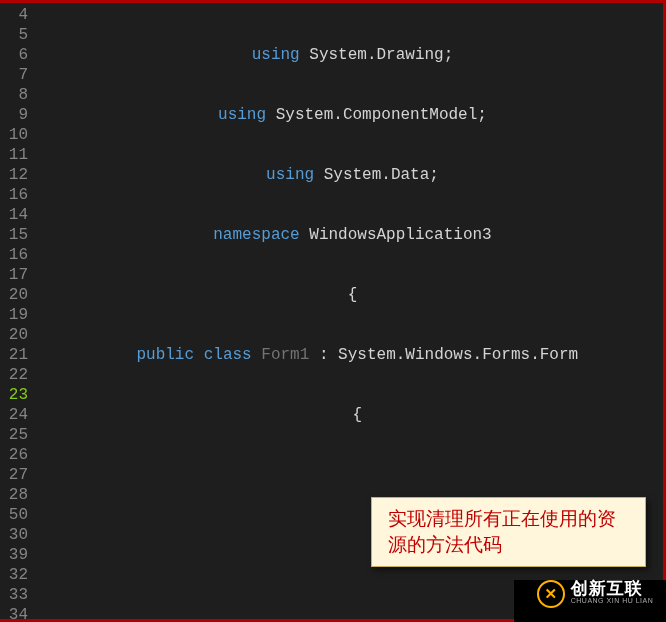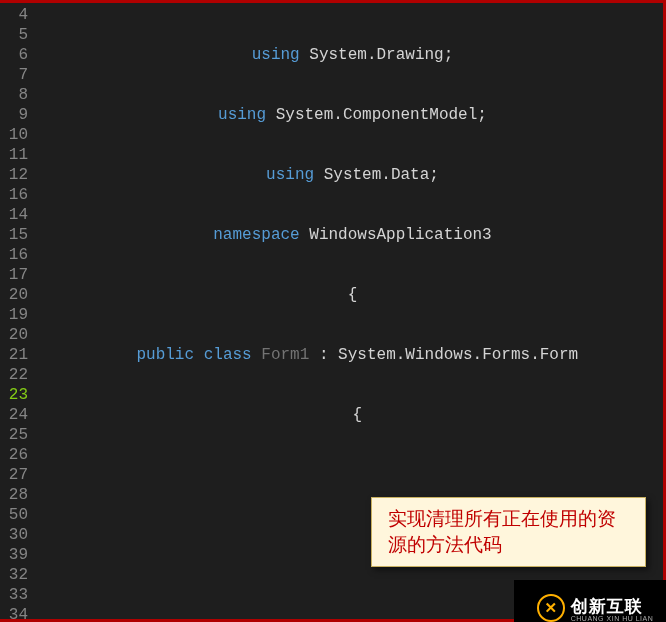--- a/index.html
+++ b/index.html
@@ -66,21 +66,21 @@
   }
   .watermark {
     position: absolute;
     right: 0;
     bottom: 0;
     width: 152px;
     height: 42px;
     background: #000;
     color: #fff;
     display: flex;
-    align-items: flex-end;
+    align-items: flex-start;
     justify-content: center;
     gap: 6px;
     font-family: 'Microsoft YaHei', sans-serif;
     padding-left: 10px;
   }
   .watermark .logo {
     width: 28px;
     height: 28px;
     border-radius: 50%;
     border: 2px solid #ffb000;

